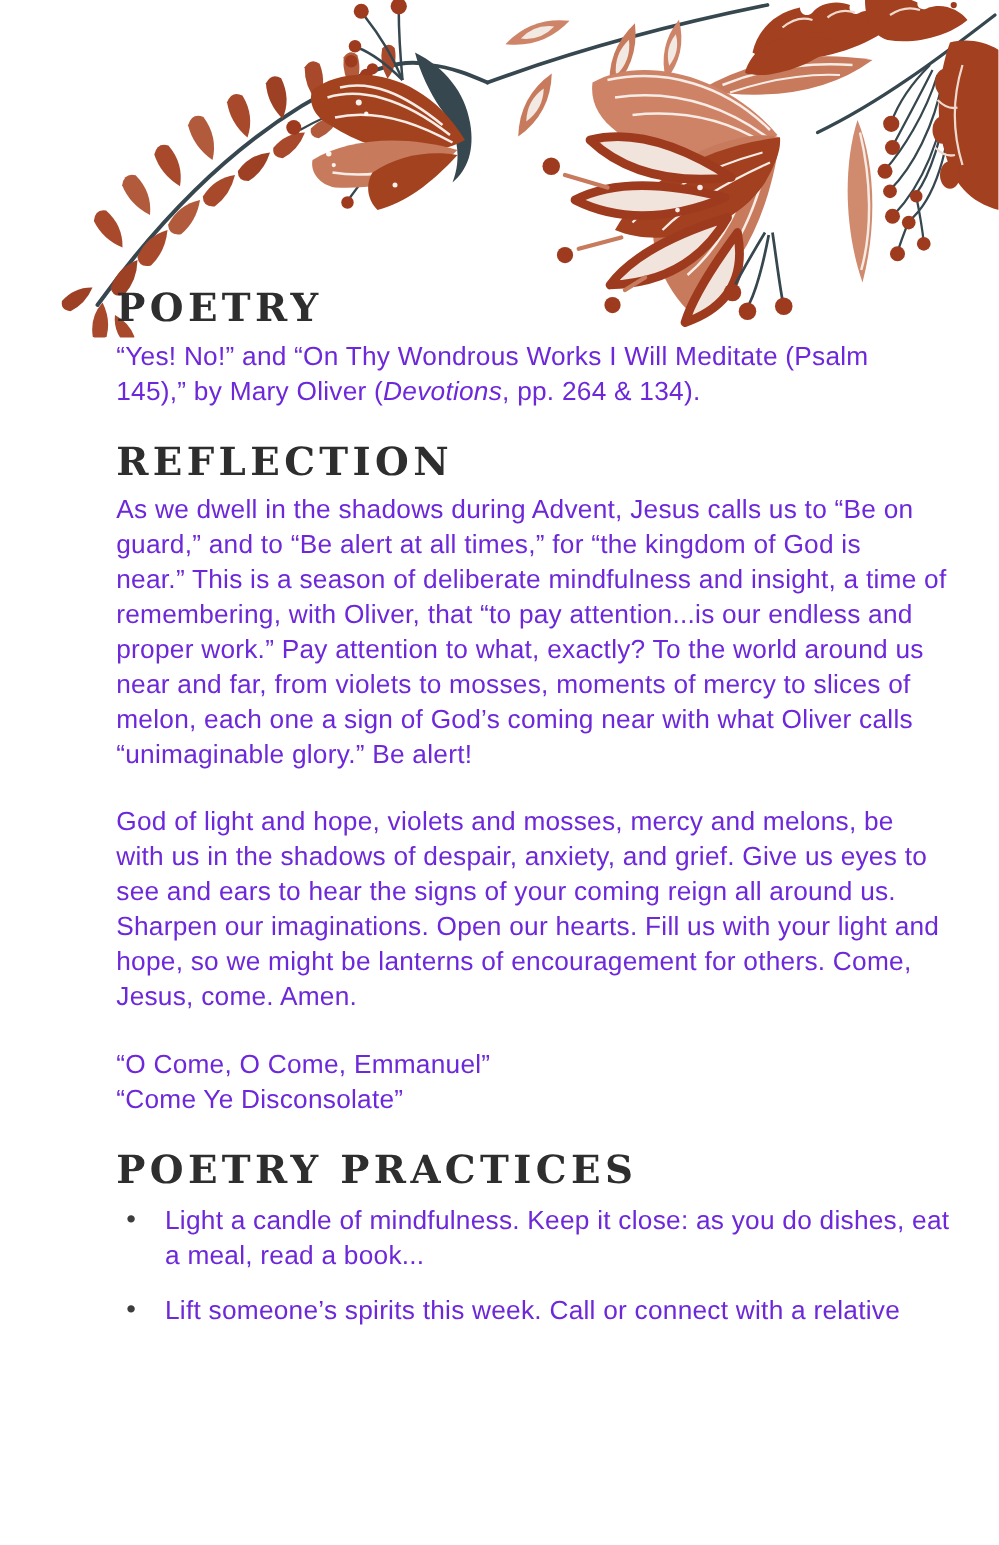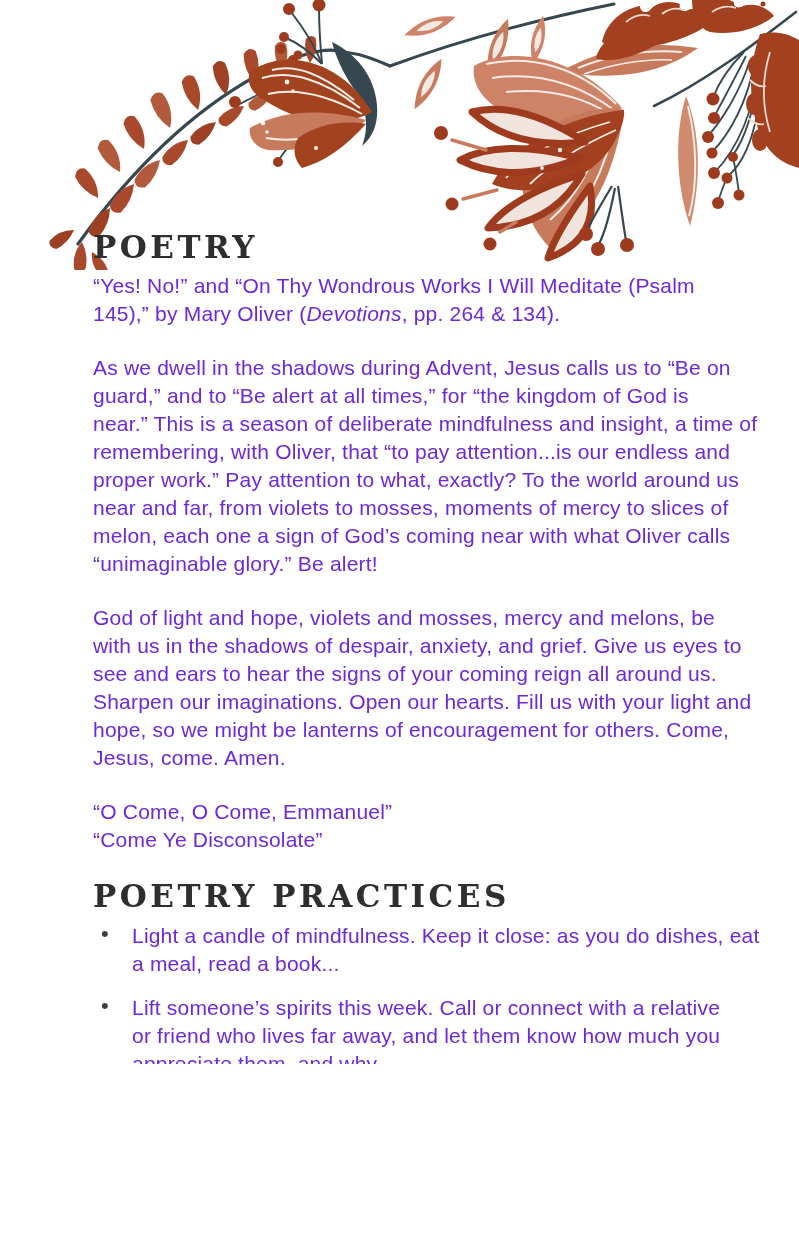--- a/index.html
+++ b/index.html
@@ -254,20 +254,21 @@
 
   <main class="content">
 
     <section>
       <h2 class="heading">POETRY</h2>
       <p class="body"><span>“Yes! No!” and “On Thy Wondrous Works I Will Meditate (Psalm
 145),” by Mary Oliver (</span><em>Devotions</em><span>, pp. 264 &amp; 134).</span></p>
     </section>
 
     <section>
+      <h2 class="heading">REFLECTION</h2>
       <p class="body">As we dwell in the shadows during Advent, Jesus calls us to “Be on
 guard,” and to “Be alert at all times,” for “the kingdom of God is
 near.” This is a season of deliberate mindfulness and insight, a time of
 remembering, with Oliver, that “to pay attention...is our endless and
 proper work.” Pay attention to what, exactly? To the world around us
 near and far, from violets to mosses, moments of mercy to slices of
 melon, each one a sign of God’s coming near with what Oliver calls
 “unimaginable glory.” Be alert!</p>
     </section>
 

